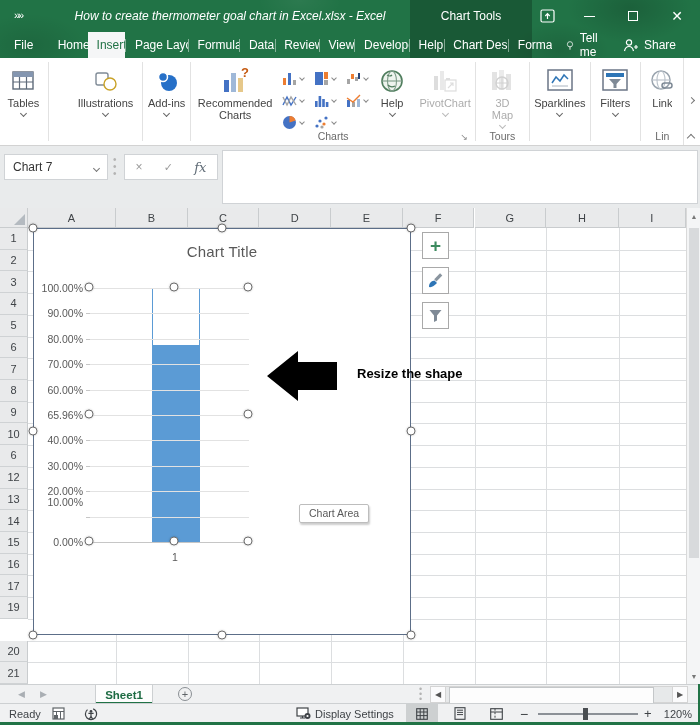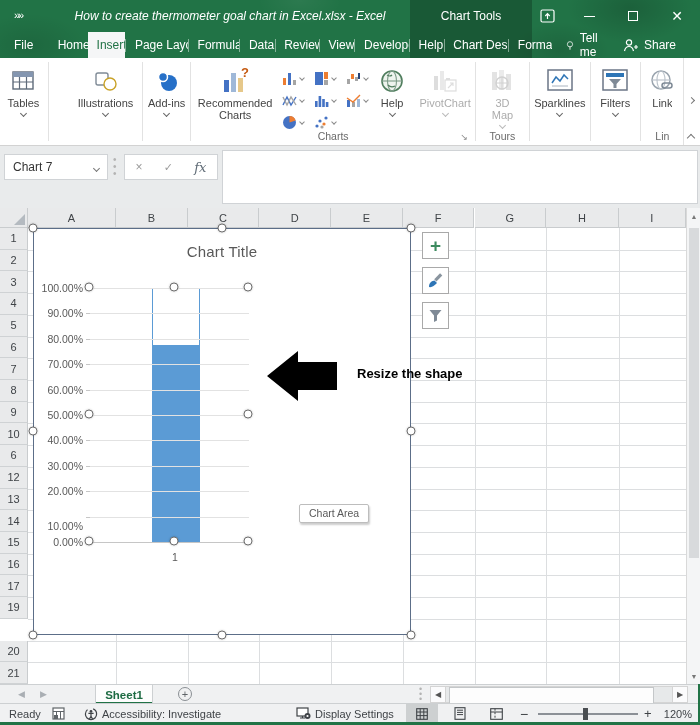--- a/index.html
+++ b/index.html
@@ -542,33 +542,33 @@
   <div id="chart">
     <div id="chart-title">Chart Title</div>
     <div id="plot">
       <div id="outline-col" style="height: 254px; border-color: rgb(91, 155, 213);"></div>
       <div id="goal-bar" style="height: 196.85px; background: rgb(91, 155, 213);"></div>
     <div class="grid-line axis" style="top: 254px;"></div>
         <div class="tickmark" style="top: 254px;"></div>
         <div class="ytick" style="top: 254px;">0.00%</div>
         <div class="grid-line" style="top: 228.6px;"></div>
         <div class="tickmark" style="top: 228.6px;"></div>
-        <div class="ytick" style="top: 238px;">10.00%</div>
+        <div class="ytick" style="top: 214px;">10.00%</div>
         <div class="grid-line" style="top: 203.2px;"></div>
         <div class="tickmark" style="top: 203.2px;"></div>
         <div class="ytick" style="top: 203.2px;">20.00%</div>
         <div class="grid-line" style="top: 177.8px;"></div>
         <div class="tickmark" style="top: 177.8px;"></div>
         <div class="ytick" style="top: 177.8px;">30.00%</div>
         <div class="grid-line" style="top: 152.4px;"></div>
         <div class="tickmark" style="top: 152.4px;"></div>
         <div class="ytick" style="top: 152.4px;">40.00%</div>
         <div class="grid-line" style="top: 127px;"></div>
         <div class="tickmark" style="top: 127px;"></div>
-        <div class="ytick" style="top: 127px;">50.00%</div>
+        <div class="ytick" style="top: 127px;">65.96%</div>
         <div class="grid-line" style="top: 101.6px;"></div>
         <div class="tickmark" style="top: 101.6px;"></div>
         <div class="ytick" style="top: 101.6px;">60.00%</div>
         <div class="grid-line" style="top: 76.2px;"></div>
         <div class="tickmark" style="top: 76.2px;"></div>
         <div class="ytick" style="top: 76.2px;">70.00%</div>
         <div class="grid-line" style="top: 50.8px;"></div>
         <div class="tickmark" style="top: 50.8px;"></div>
         <div class="ytick" style="top: 50.8px;">80.00%</div>
         <div class="grid-line" style="top: 25.4px;"></div>
@@ -643,21 +643,20 @@
           <rect x="2" y="8" width="4" height="4" fill="#5f6468"></rect>
         </svg>
     </span>
     <span class="sb" id="sb-a11y-ic">
       <svg width="14" height="14" viewBox="0 0 14 14">
           <circle cx="7" cy="7" r="5.6" fill="none" stroke="#3f4347" stroke-width="1.2" stroke-dasharray="22 6"></circle>
           <circle cx="7" cy="4.4" r="1.4" fill="#3f4347"></circle>
           <path d="M4.4 6.4 h5.2 M7 6.4 v3 l-1.6 2.6 M7 9.4 l1.6 2.6" stroke="#3f4347" stroke-width="1.2" fill="none"></path>
         </svg>
     </span>
-    <span class="sb" id="sb-a11y">Accessibility: Investigate</span>
     <span class="sb" id="sb-ds-ic">
       <svg width="15" height="13" viewBox="0 0 15 13">
           <rect x="1" y="1" width="11" height="8" fill="#fff" stroke="#3f4347" stroke-width="1.2"></rect>
           <path d="M4 11 h5 M6.5 9 v2" stroke="#3f4347" stroke-width="1.2"></path>
           <circle cx="11.5" cy="9" r="3" fill="#3f4347"></circle>
           <circle cx="11.5" cy="9" r="1.1" fill="#fff"></circle>
         </svg>
     </span>
     <span class="sb" id="sb-ds">Display Settings</span>
     <span class="viewbtn" id="vb-normal">

